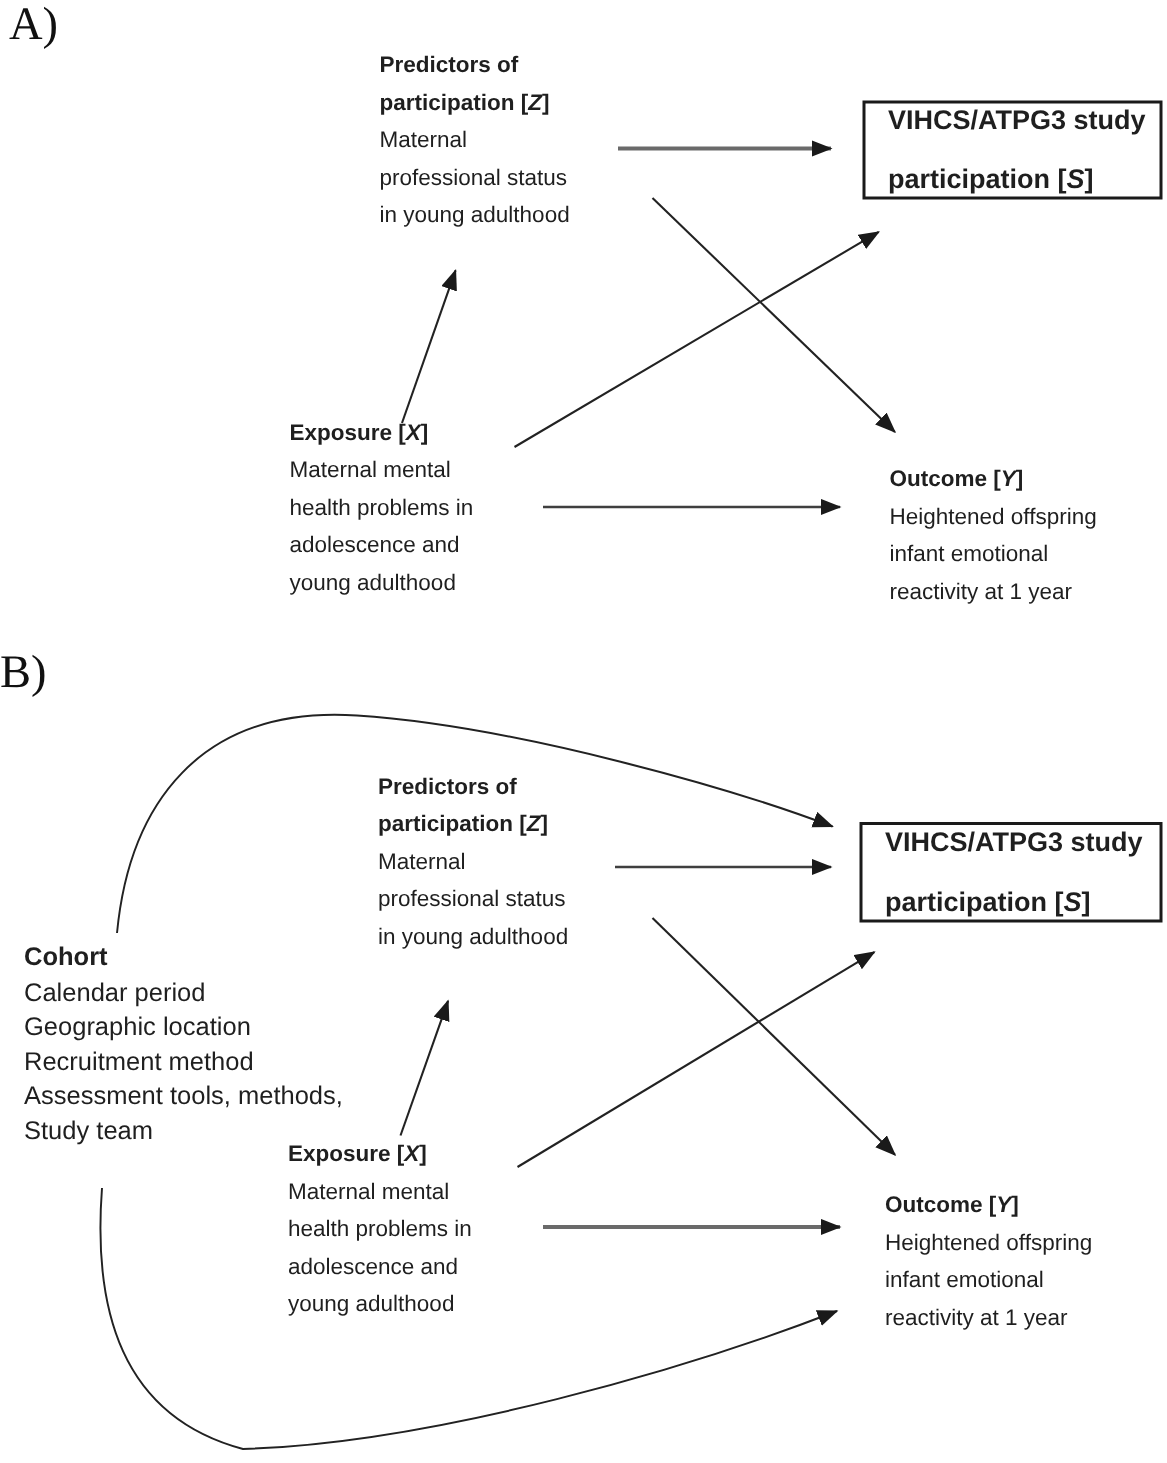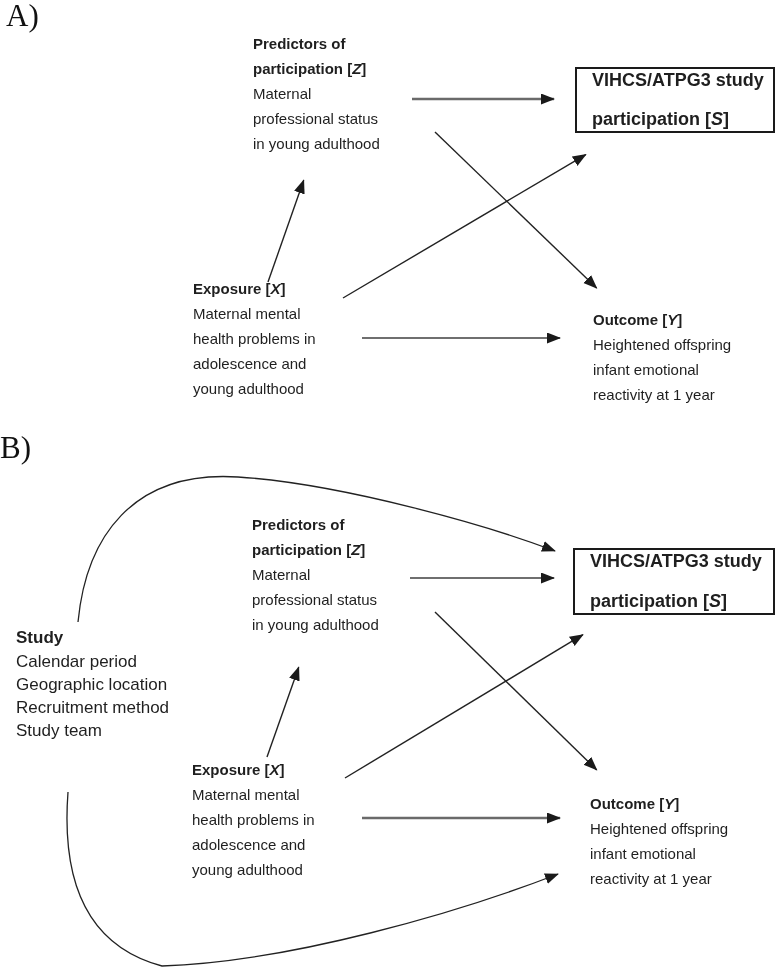--- a/index.html
+++ b/index.html
@@ -97,24 +97,25 @@
   <div class="node" style="left:593px;top:307px;">
     <div class="title"><span>Outcome [</span><span class="var">Y</span><span>]</span></div>
     <div>Heightened offspring</div>
     <div>infant emotional</div>
     <div>reactivity at 1 year</div>
   </div>
 
   <div class="panel-label" style="left:0px;top:432px;">B)</div>
 
   <div class="cohort" style="left:16px;top:625px;">
-    <div class="title">Study</div>
+    <div class="title">Cohort</div>
     <div class="item">Calendar period</div>
     <div class="item">Geographic location</div>
     <div class="item">Recruitment method</div>
+    <div class="item">Assessment tools, methods,</div>
     <div class="item">Study team</div>
   </div>
 
   <div class="node" style="left:252px;top:512px;">
     <div class="title">Predictors of</div>
     <div class="title"><span>participation [</span><span class="var">Z</span><span>]</span></div>
     <div>Maternal</div>
     <div>professional status</div>
     <div>in young adulthood</div>
   </div>

